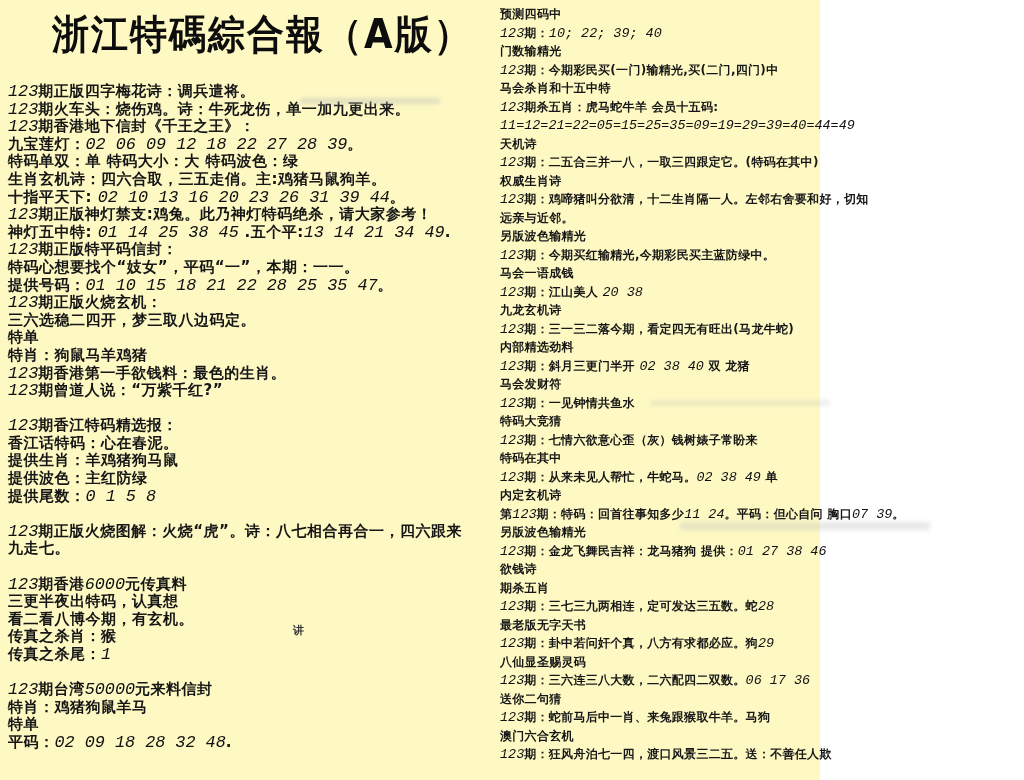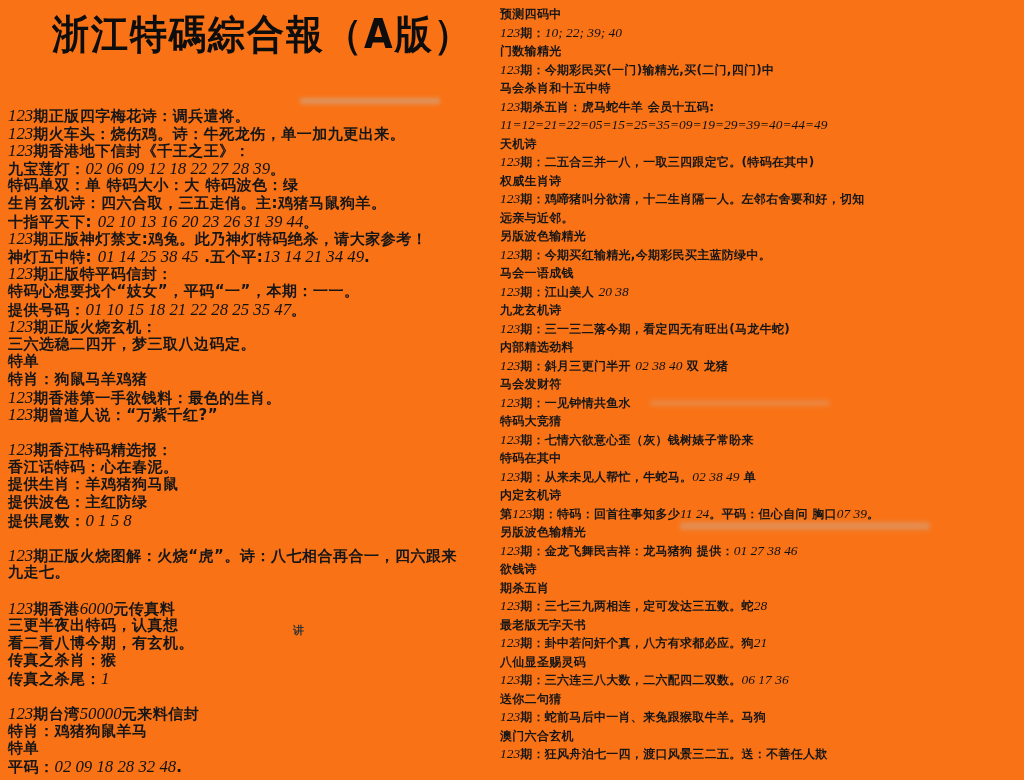--- a/index.html
+++ b/index.html
@@ -6,44 +6,44 @@
     margin: 0;
     padding: 0;
     width: 1024px;
     height: 780px;
     background: #ffffff;
     overflow: hidden;
     font-family: "DejaVu Sans", "Liberation Sans", sans-serif;
   }
   .page {
     position: relative;
-    width: 1024px;
+    width: 820px;
     height: 780px;
-    background: #f97316;
+    background: #fef9c3;
     color: #141414;
   }
   .title {
     position: absolute;
     left: 52px;
     top: 8px;
     font-size: 37px;
     font-weight: 900;
     letter-spacing: 2px;
     white-space: nowrap;
     color: #0d0d0d;
     transform: scaleY(1.08);
     transform-origin: top left;
   }
   .col {
     position: absolute;
     white-space: nowrap;
   }
   .col-left {
     left: 8px;
-    top: 107px;
+    top: 83px;
     width: 496px;
   }
   .col-right {
     left: 500px;
     top: 5px;
     width: 522px;
   }
   .line {
     font-weight: 700;
     color: #161616;
@@ -55,21 +55,21 @@
     height: 17.6px;
     letter-spacing: 0.5px;
   }
   .col-right .line {
     font-size: 12px;
     line-height: 18.5px;
     height: 18.5px;
     letter-spacing: 0.3px;
   }
   .num {
-    font-family: Liberation Serif, serif;
+    font-family: Liberation Mono, monospace;
     font-style: italic;
     font-weight: 400;
     font-size: 1.12em;
     letter-spacing: 0px;
     color: #101010;
   }
   .hand-note {
     position: absolute;
     left: 293px;
     top: 623px;
@@ -164,21 +164,21 @@
       <div class="line">特码在其中</div>
       <div class="line"><span class="num">123</span>期：从来未见人帮忙，牛蛇马。<span class="num">02 38 49</span> 单</div>
       <div class="line">内定玄机诗</div>
       <div class="line">第<span class="num">123</span>期：特码：回首往事知多少<span class="num">11 24</span>。平码：但心自问 胸口<span class="num">07 39</span>。</div>
       <div class="line">另版波色输精光</div>
       <div class="line"><span class="num">123</span>期：金龙飞舞民吉祥：龙马猪狗 提供：<span class="num">01 27 38 46</span></div>
       <div class="line">欲钱诗</div>
       <div class="line">期杀五肖</div>
       <div class="line"><span class="num">123</span>期：三七三九两相连，定可发达三五数。蛇<span class="num">28</span></div>
       <div class="line">最老版无字天书</div>
-      <div class="line"><span class="num">123</span>期：卦中若问奸个真，八方有求都必应。狗<span class="num">21</span></div>
+      <div class="line"><span class="num">123</span>期：卦中若问奸个真，八方有求都必应。狗<span class="num">29</span></div>
       <div class="line">八仙显圣赐灵码</div>
       <div class="line"><span class="num">123</span>期：三六连三八大数，二六配四二双数。<span class="num">06 17 36</span></div>
       <div class="line">送你二句猜</div>
       <div class="line"><span class="num">123</span>期：蛇前马后中一肖、来兔跟猴取牛羊。马狗</div>
       <div class="line">澳门六合玄机</div>
       <div class="line"><span class="num">123</span>期：狂风舟泊七一四，渡口风景三二五。送：不善任人欺</div>
     </div>
 
   <span class="hand-note">讲</span>
 

